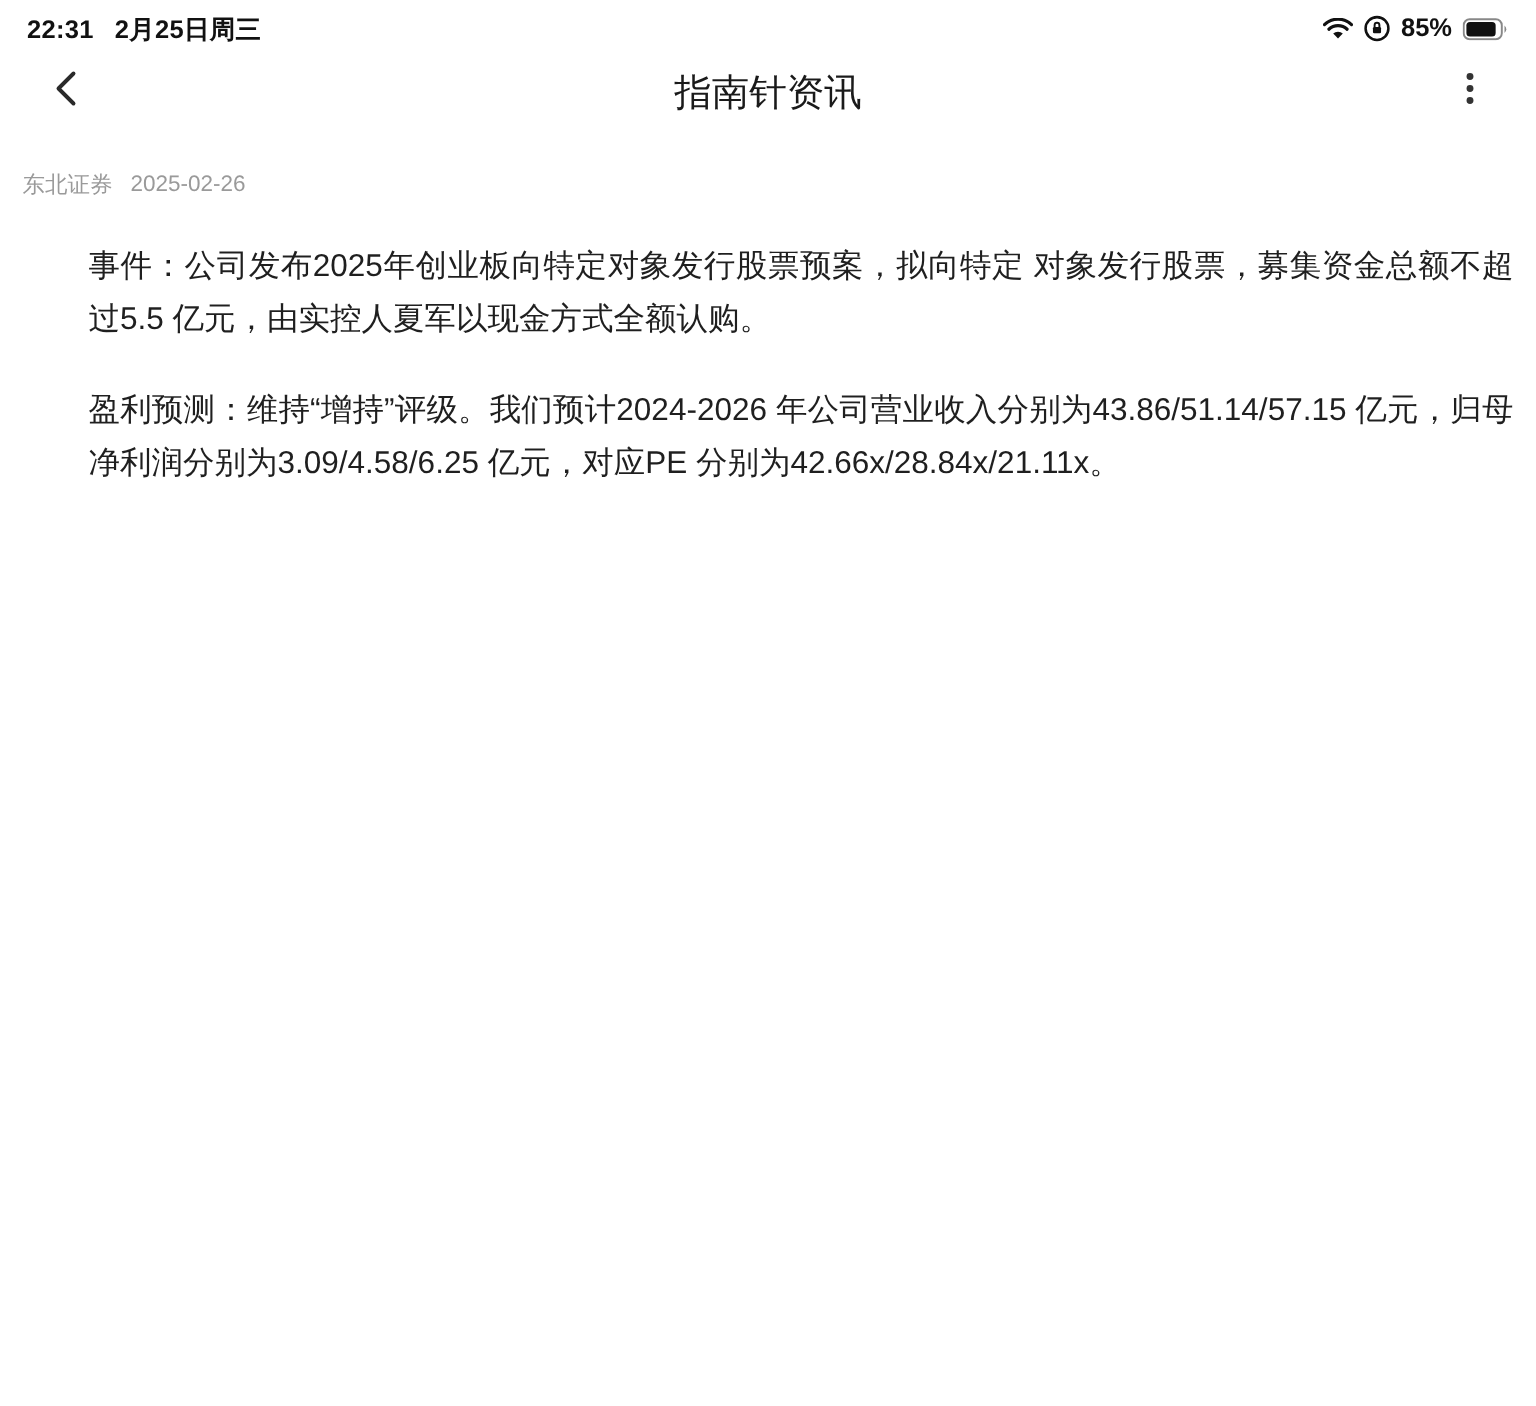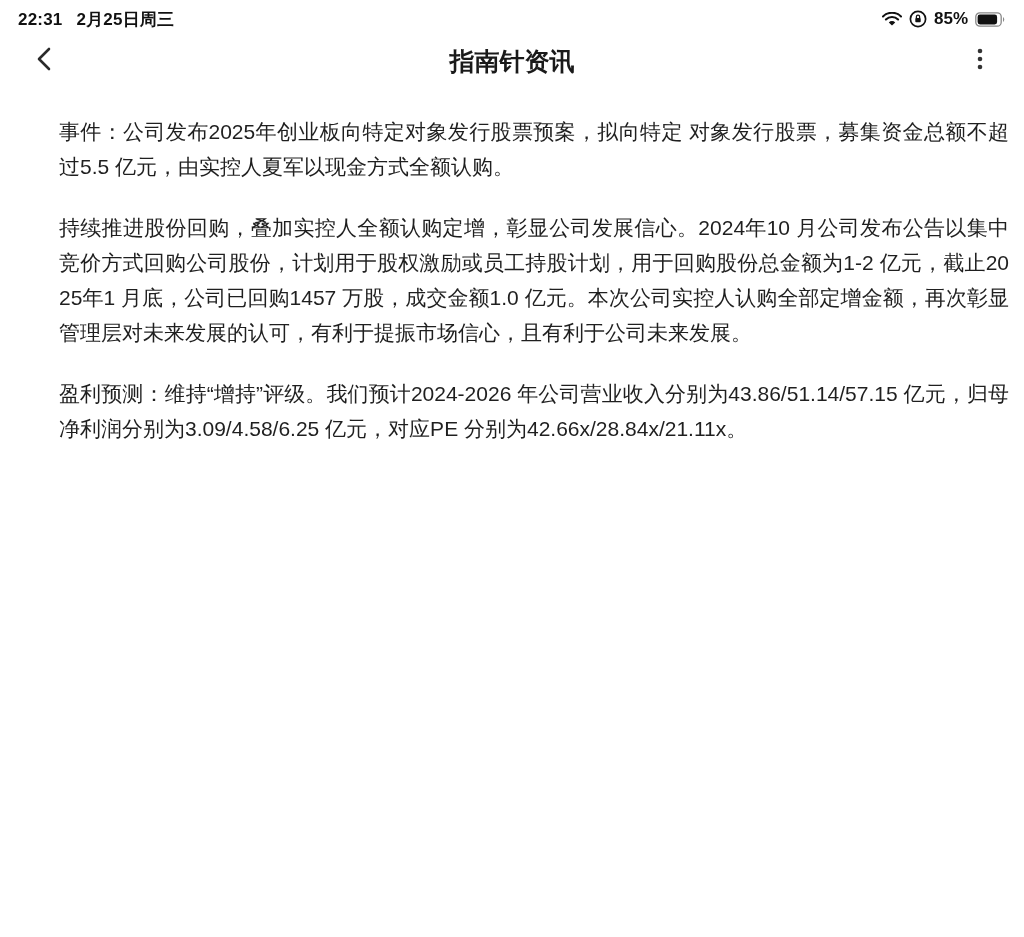--- a/index.html
+++ b/index.html
@@ -56,21 +56,21 @@
     align-items: center;
     justify-content: center;
     background: none;
     border: none;
     cursor: pointer;
   }
   .nav-title {
     flex: 1;
     text-align: center;
     font-size: 25px;
-    font-weight: 700;
+    font-weight: 400;
     color: #1a1a1a;
   }
   .menu-button {
     position: absolute;
     right: 26px;
     top: 10px;
     width: 36px;
     height: 36px;
     display: flex;
     align-items: center;
@@ -157,18 +157,21 @@
       <svg width="6" height="24" viewBox="0 0 6 24">
         <circle cx="3" cy="4" r="2.3" fill="#333"></circle>
         <circle cx="3" cy="12" r="2.3" fill="#333"></circle>
         <circle cx="3" cy="20" r="2.3" fill="#333"></circle>
       </svg>
     </span>
   </button>
 </div>
 
 <div class="article">
+  <div class="article-meta">
+    <span>东北证券</span>
+    <span>2025-02-26</span>
+  </div>
   <div class="article-body">
     <p>事件：公司发布2025年创业板向特定对象发行股票预案，拟向特定 对象发行股票，募集资金总额不超过5.5 亿元，由实控人夏军以现金方式全额认购。</p>
-    <p>持续推进股份回购，叠加实控人全额认购定增，彰显公司发展信心。2024年10 月公司发布公告以集中竞价方式回购公司股份，计划用于股权激励或员工持股计划，用于回购股份总金额为1-2 亿元，截止2025年1 月底，公司已回购1457 万股，成交金额1.0 亿元。本次公司实控人认购全部定增金额，再次彰显管理层对未来发展的认可，有利于提振市场信心，且有利于公司未来发展。</p>
     <p>盈利预测：维持“增持”评级。我们预计2024-2026 年公司营业收入分别为43.86/51.14/57.15 亿元，归母净利润分别为3.09/4.58/6.25 亿元，对应PE 分别为42.66x/28.84x/21.11x。</p>
   </div>
 </div>
 
 </body></html>

